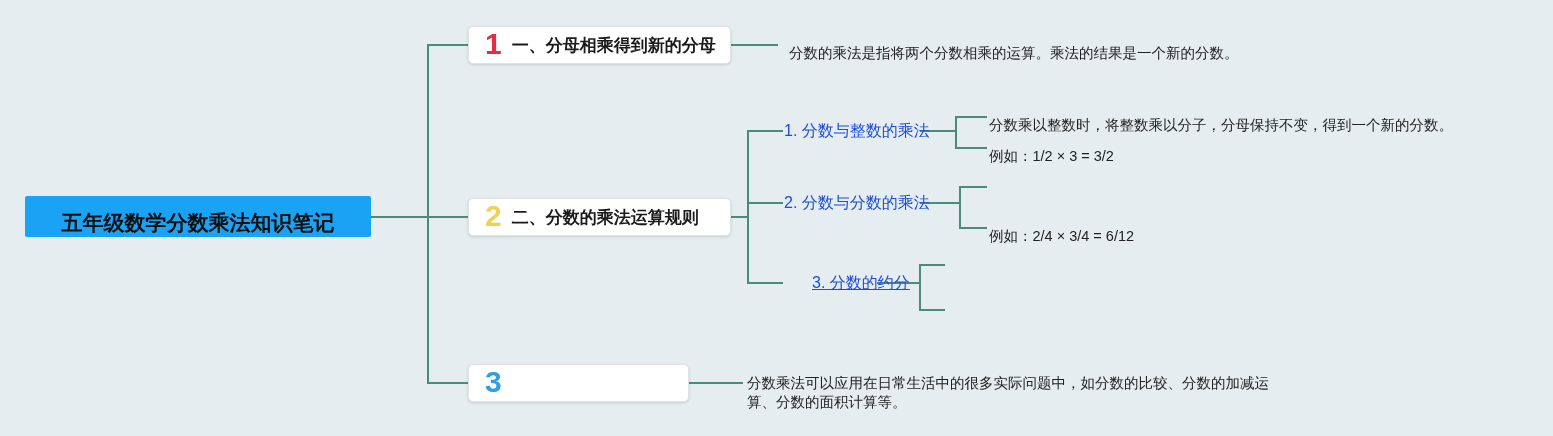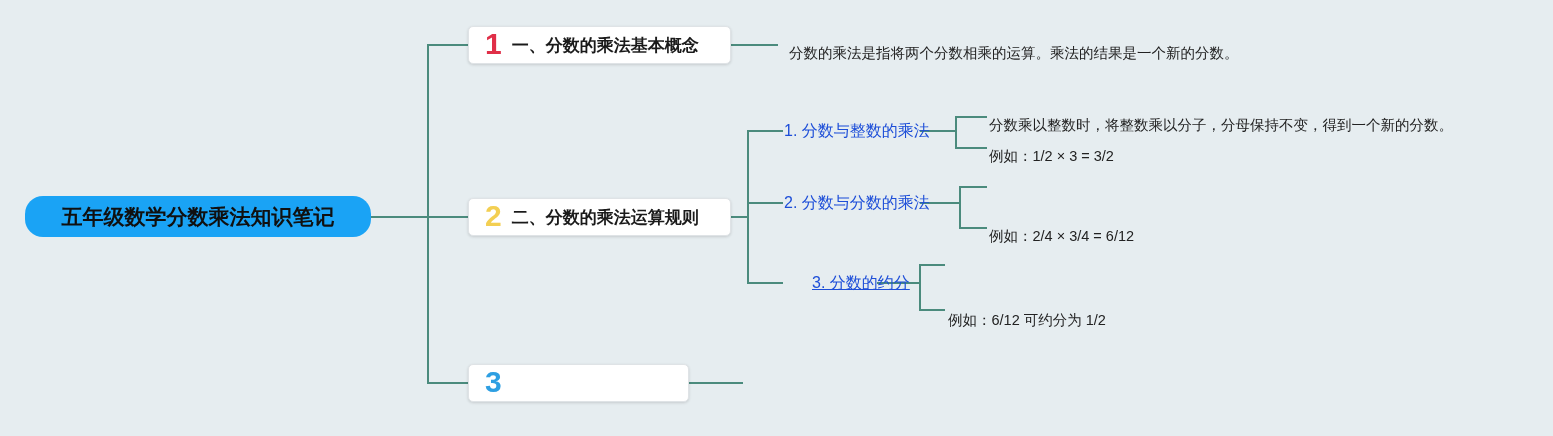--- a/index.html
+++ b/index.html
@@ -7,22 +7,22 @@
     width: 1553px; height: 436px;
     background: #e6edf0;
     font-family: "Liberation Sans", "DejaVu Sans", sans-serif;
     color: #1c1c1c;
   }
   .canvas { position: relative; width: 1553px; height: 436px; overflow: hidden; }
   svg.connectors { position: absolute; left: 0; top: 0; pointer-events: none; }
 
   .root-node {
     position: absolute; left: 25px; top: 196px; width: 346px; height: 41px;
-    background: #1aa3f5; border-radius: 18px;
-    display: flex; align-items: center; justify-content: center;
+    background: #1aa3f5; border-radius: 2px;
+    display: flex; align-items: flex-end; justify-content: center;
     font-size: 21px; font-weight: bold; color: #101010;
     box-sizing: border-box;
   }
 
   .branch-node {
     position: absolute; height: 38px;
     background: #ffffff; border: 1px solid #dfe3e6; border-radius: 5px;
     box-shadow: 0 1px 3px rgba(0,0,0,0.14);
     display: flex; align-items: center; gap: 10px; padding: 0 16px;
     box-sizing: border-box;
@@ -91,36 +91,36 @@
       M689 383 H742
     "></path>
   </svg>
 
   <div class="root-node">
     <span>五年级数学分数乘法知识笔记</span>
   </div>
 
   <div class="branch-node b1">
     <span class="branch-number num-1">1</span>
-    <span class="branch-label">一、分数的乘法基本概念</span>
+    <span class="branch-label">一、分母相乘得到新的分母</span>
   </div>
   <div class="leaf l-b1 nowrap">分数的乘法是指将两个分数相乘的运算。乘法的结果是一个新的分数。</div>
 
   <div class="branch-node b2">
     <span class="branch-number num-2">2</span>
     <span class="branch-label">二、分数的乘法运算规则</span>
   </div>
 
   <div class="sub-item s1">1. 分数与整数的乘法</div>
   <div class="leaf l-s1-desc nowrap">分数乘以整数时，将整数乘以分子，分母保持不变，得到一个新的分数。</div>
   <div class="leaf l-s1-ex nowrap">例如：1/2 × 3 = 3/2</div>
 
   <div class="sub-item s2">2. 分数与分数的乘法</div>
   <div class="leaf l-s2-ex nowrap">例如：2/4 × 3/4 = 6/12</div>
 
   <div class="sub-item s3">3. 分数的约分</div>
-  <div class="leaf l-s3-ex nowrap">例如：6/12 可约分为 1/2</div>
 
   <div class="branch-node b3">
     <span class="branch-number num-3">3</span>
   </div>
+  <div class="leaf l-b3">分数乘法可以应用在日常生活中的很多实际问题中，如分数的比较、分数的加减运算、分数的面积计算等。</div>
 
 </div>
 
 </body></html>

